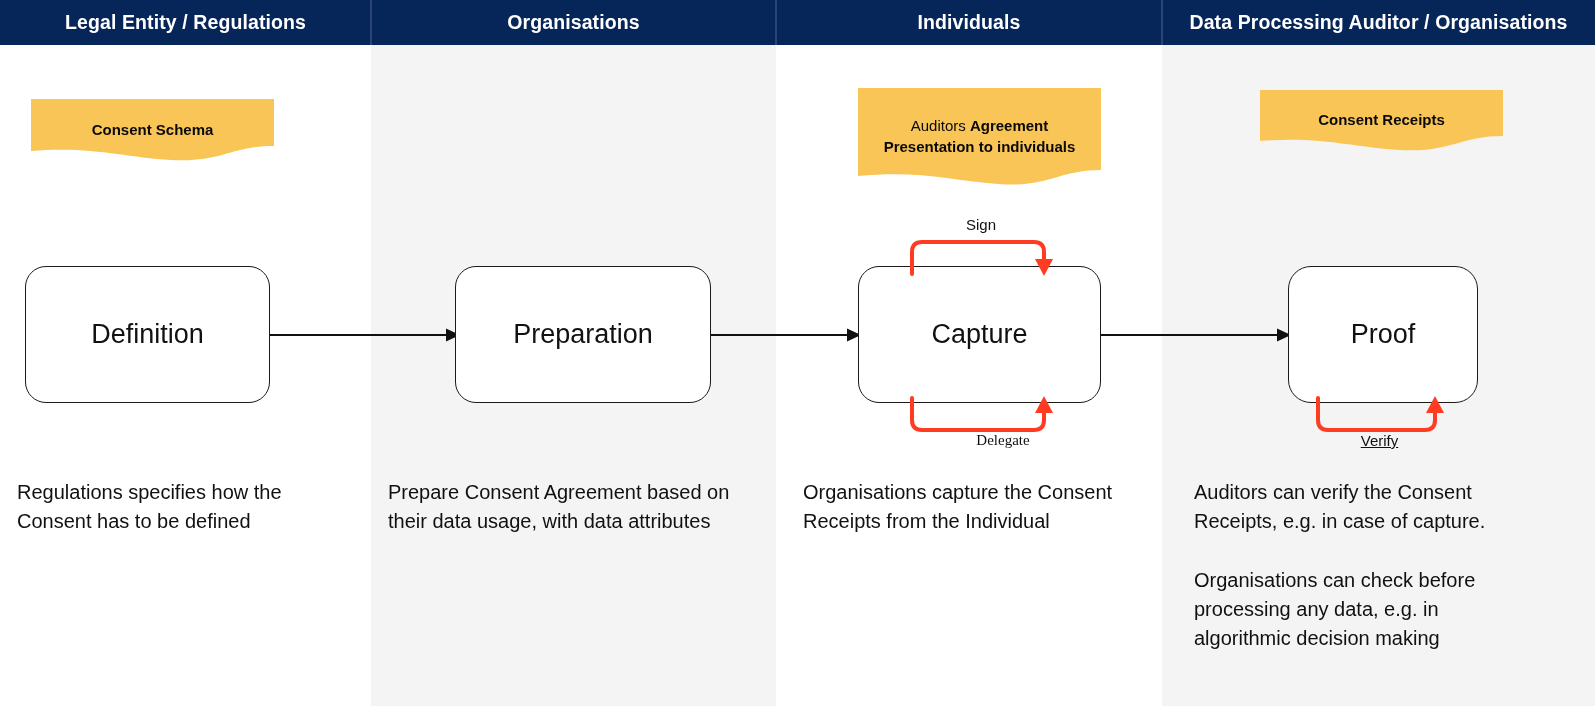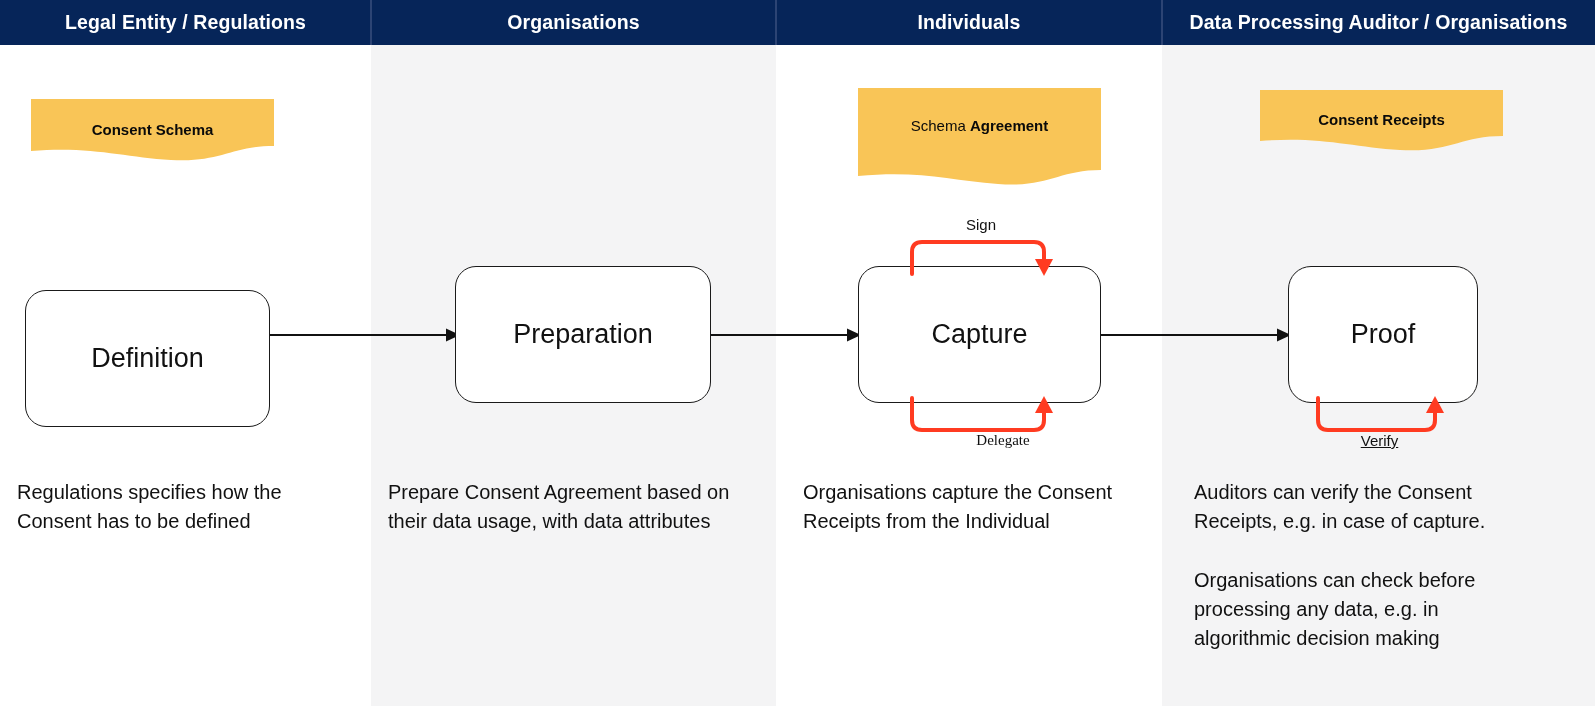--- a/index.html
+++ b/index.html
@@ -97,35 +97,36 @@
       <span>Consent Schema</span>
     </div>
   </div>
 
   <div class="note" style="left:858px;top:88px;width:243px;height:100px;">
     <svg width="243" height="100" viewBox="0 0 243 100">
       <path d="M0,0 L243,0 L243,82 C200,82 190,100 140,96 C92,92 60,82 0,88 Z" fill="#F9C557"></path>
     </svg>
     <div class="note-text" style="top:27px;">
       <div>
-        <span class="reg">Schema </span><span>Agreement</span>
+        <span class="reg">Auditors </span><span>Agreement</span>
       </div>
+      <div>Presentation to individuals</div>
     </div>
   </div>
 
   <div class="note" style="left:1260px;top:90px;width:243px;height:64px;">
     <svg width="243" height="64" viewBox="0 0 243 64">
       <path d="M0,0 L243,0 L243,46 C200,46 190,63 140,60 C92,57 60,46 0,51 Z" fill="#F9C557"></path>
     </svg>
     <div class="note-text" style="top:19px;">
       <span>Consent Receipts</span>
     </div>
   </div>
 
-  <div class="pbox" style="left:25px;top:266px;width:245px;height:137px;margin-top:24px;">
+  <div class="pbox" style="left:25px;top:266px;width:245px;height:137px;">
     <span>Definition</span>
   </div>
 
   <div class="pbox" style="left:455px;top:266px;width:256px;height:137px;">
     <span>Preparation</span>
   </div>
 
   <div class="pbox" style="left:858px;top:266px;width:243px;height:137px;">
     <span>Capture</span>
   </div>

